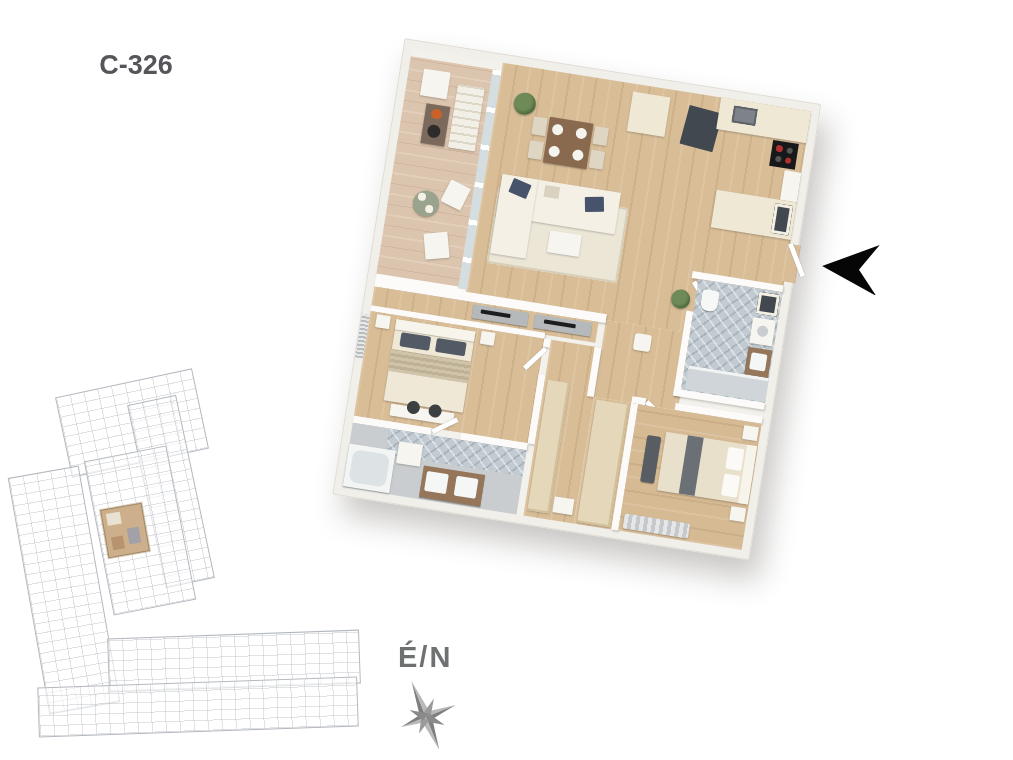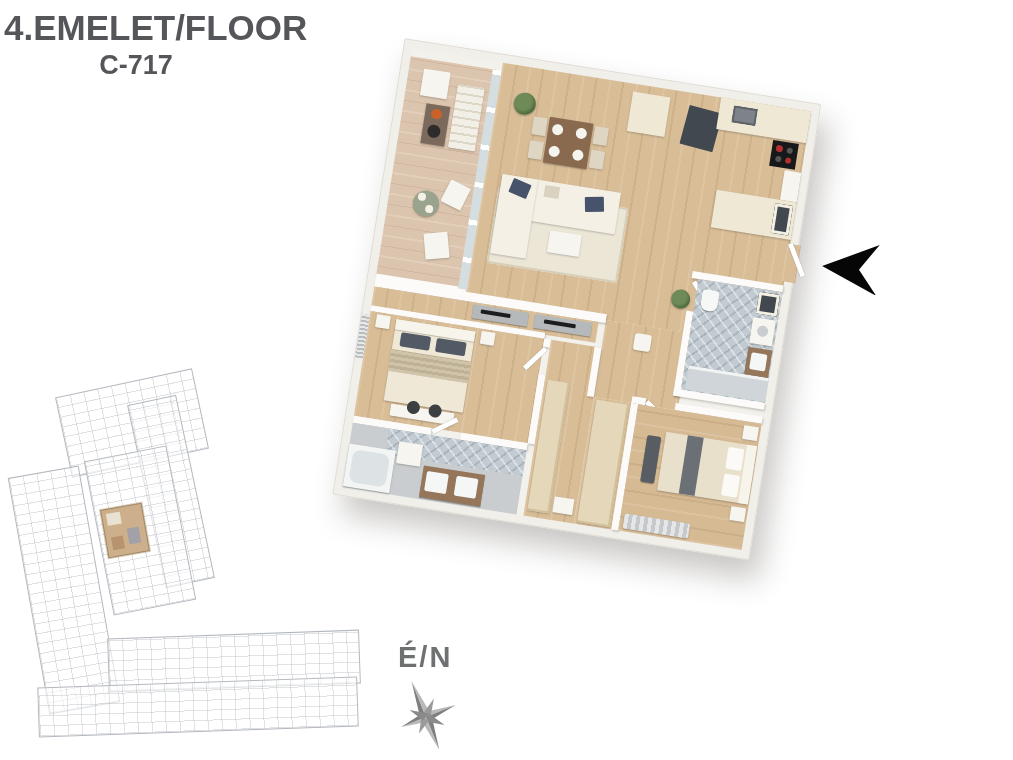--- a/index.html
+++ b/index.html
@@ -52,22 +52,21 @@
   .wing{border:1.5px solid #868e98;background-color:rgba(255,255,255,.6);background-image:
         repeating-linear-gradient(0deg, rgba(125,133,143,.38) 0 1px, rgba(0,0,0,0) 1px 10px),
         repeating-linear-gradient(90deg, rgba(125,133,143,.38) 0 1px, rgba(0,0,0,0) 1px 14px);}
   .unit-hl{background:#cdb08b;border:1px solid #a08662;box-shadow:0 0 0 1px rgba(160,134,98,.4);}
 </style>
 </head>
 <body>
 
 <div class="canvas">
 
-  <div class="abs title">4.EMELET/FLOOR</div>
-  <div class="abs subtitle">C-717</div>
+  <div class="abs subtitle">C-326</div>
 
   <div class="abs site">
     <div class="abs wing" style="left:62px;top:382px;width:138px;height:80px;transform:rotate(-12deg);"></div>
     <div class="abs wing" style="left:146px;top:398px;width:48px;height:185px;transform:rotate(-12deg);"></div>
     <div class="abs wing" style="left:98px;top:452px;width:82px;height:155px;transform:rotate(-11deg);"></div>
     <div class="abs wing" style="left:28px;top:470px;width:70px;height:238px;transform:rotate(-10deg);"></div>
     <div class="abs wing" style="left:108px;top:634px;width:250px;height:52px;transform:rotate(-2deg);"></div>
     <div class="abs wing" style="left:38px;top:682px;width:318px;height:48px;transform:rotate(-2deg);"></div>
   </div>
   <div class="abs unit-hl" style="left:104px;top:506px;width:40px;height:47px;transform:rotate(-10deg);">

